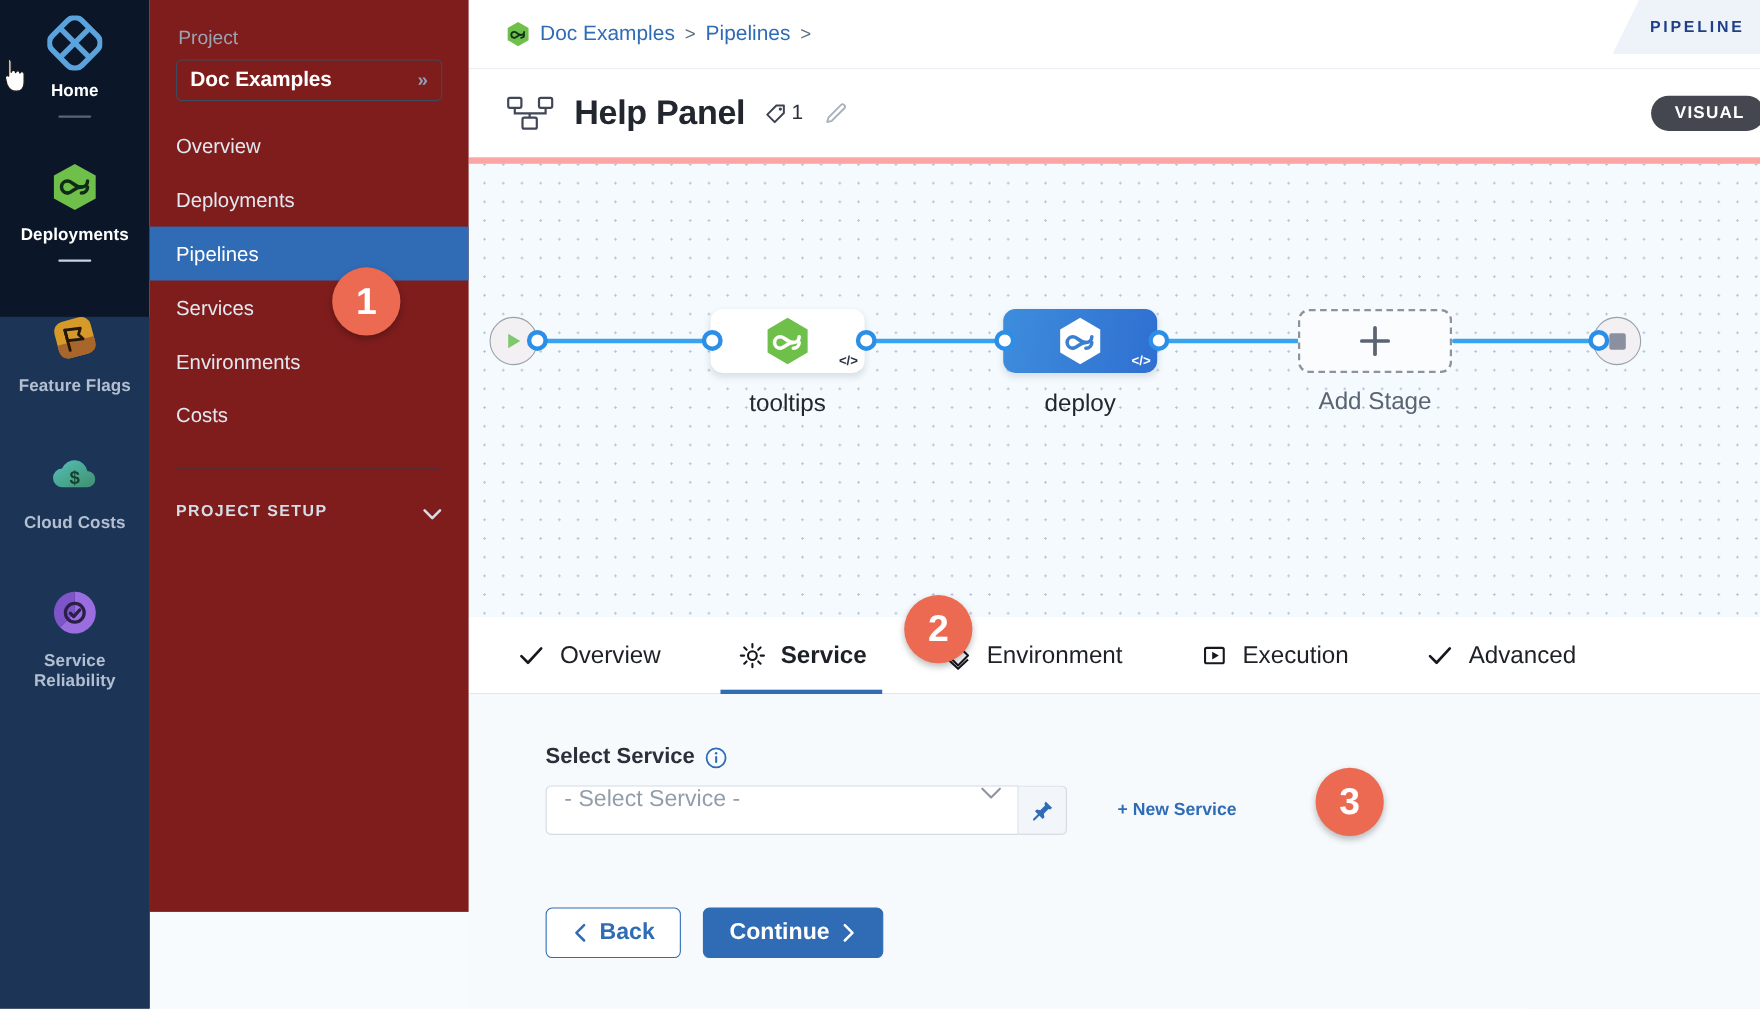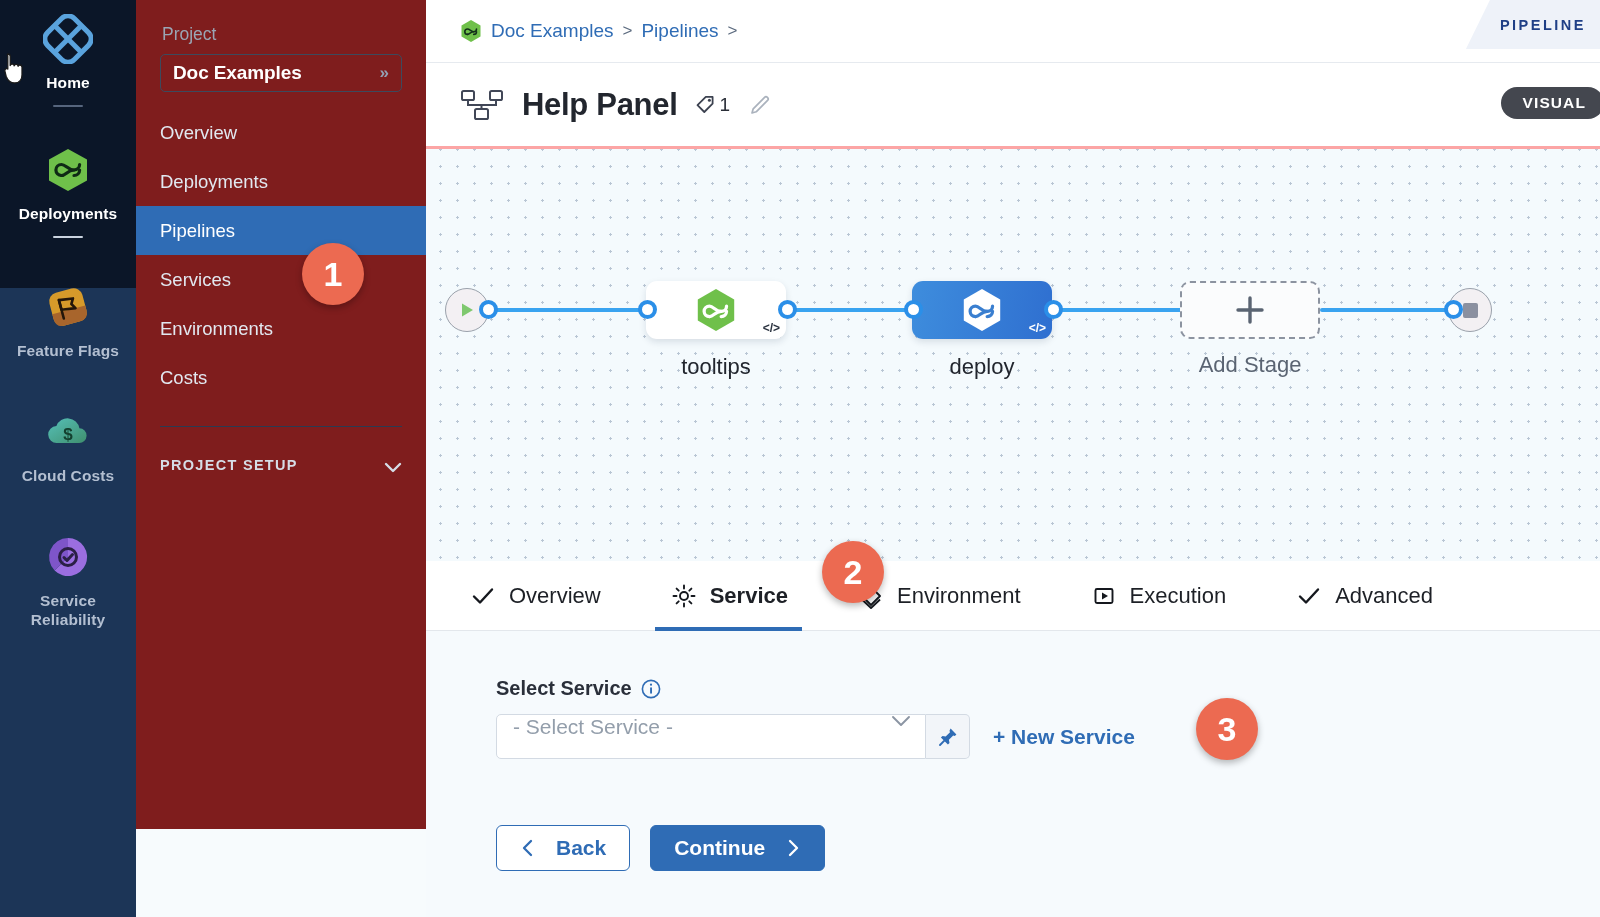--- a/index.html
+++ b/index.html
@@ -89,21 +89,21 @@
     position: absolute; right: 0; top: 0; height: 49px;
     background: #eef2f9;
     padding: 0 14px 0 34px;
     display: flex; align-items: center;
     color: #1f3f86; font-size: 14.5px; font-weight: 700; letter-spacing: 2.5px;
     clip-path: polygon(24px 0, 100% 0, 100% 100%, 0 100%);
   }
 
   .titlebar {
     height: 86px; display: flex; align-items: center; padding-left: 34px;
-    border-bottom: 3px solid #fca5a5; position: relative; background:#fff;
+    border-bottom: 6px solid #fca5a5; position: relative; background:#fff;
   }
   .pipe-icon { width: 44px; height: 36px; margin-right: 18px; }
   .pipe-title { font-size: 31px; font-weight: 700; color: #22262e; letter-spacing: -.3px; }
   .tagwrap { display: flex; align-items: center; margin-left: 16px; gap: 3px; }
   .tag-icon { width: 23px; height: 23px; }
   .tag-count { font-size: 19px; color: #2a2f38; }
   .pencil { width: 24px; height: 24px; margin-left: 18px; }
   .visual-badge {
     position: absolute; right: -4px; top: 24px;
     background: #44474f; color: #ffffff;
@@ -172,24 +172,24 @@
   .sel-box {
     width: 430px; height: 45px; background:#ffffff; border: 1px solid #d3dae3;
     border-radius: 5px 0 0 5px; display:flex; align-items:flex-start; justify-content:space-between;
     padding: 0 14px 0 16px;
   }
   .sel-placeholder { color:#939eab; font-size: 21px; }
   .pin-box {
     width: 44px; height: 45px; background:#f2f5f9; border:1px solid #d3dae3; border-left:none;
     border-radius: 0 5px 5px 0; display:flex; align-items:center; justify-content:center;
   }
-  .newservice { margin-left: 23px; color:#2f6cb5; font-size: 21px; font-weight: 700; text-align: center; }
+  .newservice { margin-left: 46px; color:#2f6cb5; font-size: 16px; font-weight: 700; text-align: center; }
   .btnrow { display:flex; gap: 20px; margin-top: 66px; }
   .btn {
-    height: 46px; border-radius: 6px; display:flex; align-items:center; gap: 22px;
+    height: 46px; border-radius: 6px; display:flex; align-items:center; gap: 11px;
     font-size: 21px; font-weight: 700; padding: 0 23px;
   }
   .btn.back { background:#ffffff; border: 1.5px solid #2f6cb5; color:#2f6cb5; }
   .btn.continue { background:#2f6cb5; border:1.5px solid #2f6cb5; color:#ffffff; }
 
   
   .callout {
     position:absolute; width: 62px; height: 62px; border-radius:50%;
     background: #ec6a51; color:#ffffff;
     display:flex; align-items:center; justify-content:center;

